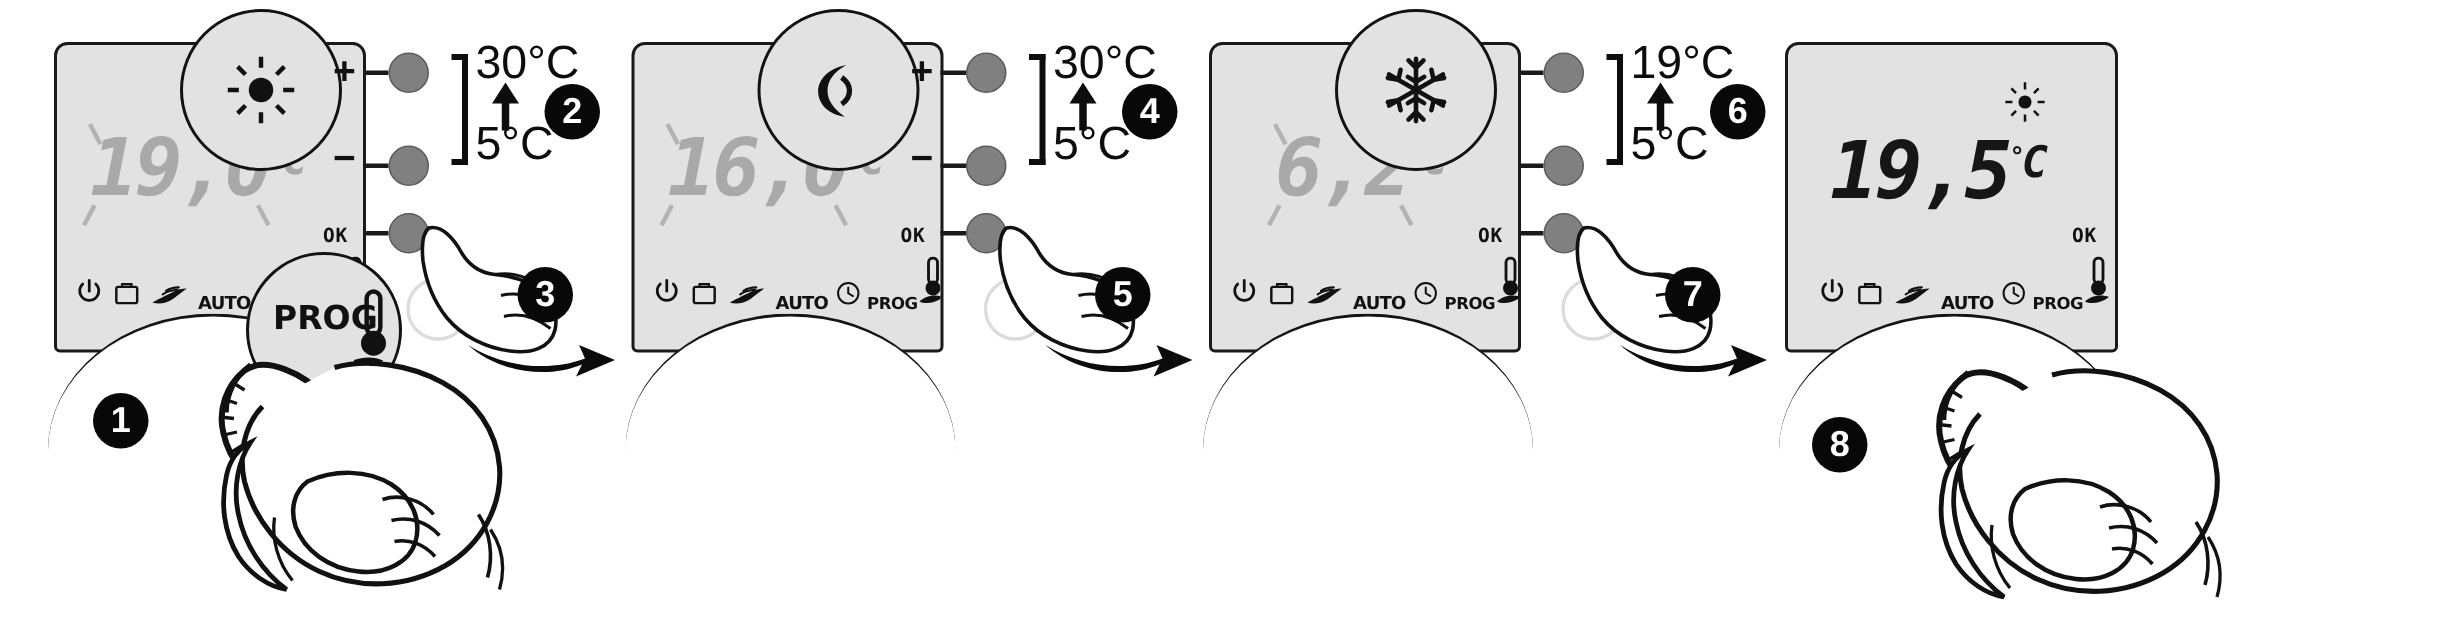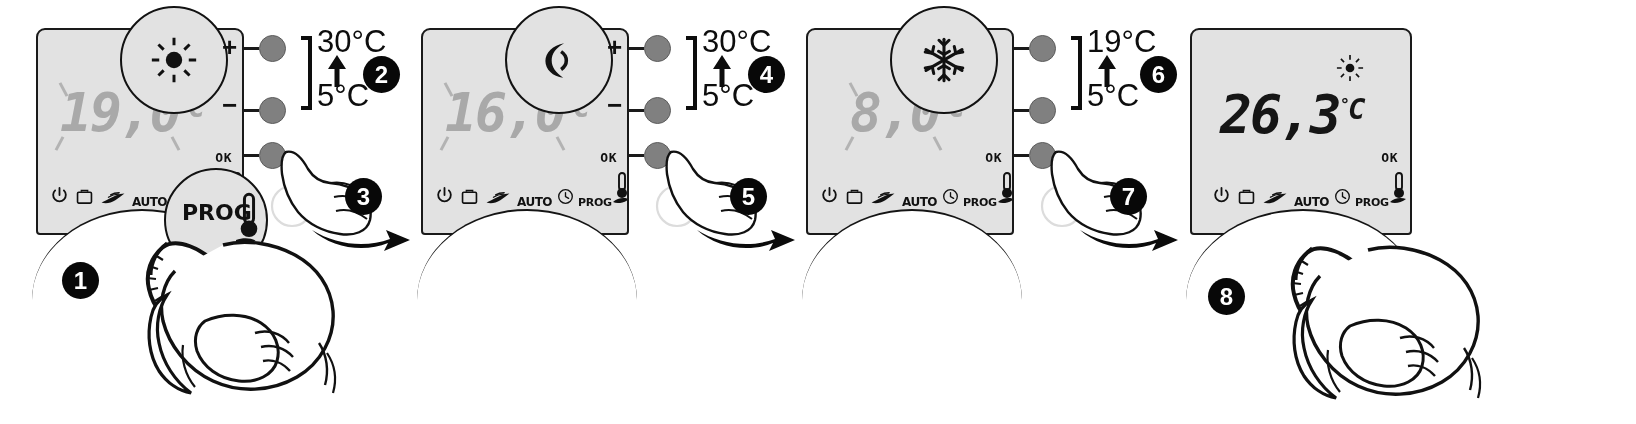--- a/index.html
+++ b/index.html
@@ -457,21 +457,21 @@
       </svg>
   </span>
 
   <div class="panel" style="left:806px;">
     <div class="device">
       <div class="lcd">
         <span class="blink-mark bm1" style="left:38px;"></span>
         <span class="blink-mark bm2" style="left:34px;"></span>
         <span class="blink-mark bm3" style="left:120px;"></span>
         <span class="blink-mark bm4" style="left:122px;"></span>
-        <div class="temp dim" style="left:42px;"><span>8,0</span><span class="deg">°</span><span class="unit">C</span></div>
+        <div class="temp dim" style="left:42px;"><span>6,2</span><span class="deg">°</span><span class="unit">C</span></div>
         <div class="ok-label">OK</div>
         <div class="statusbar">
           <span class="si si-power">
             <svg width="19" height="19" viewBox="0 0 24 24">
                 <path d="M12 2.5v9" stroke="#111" stroke-width="2.3" fill="none" stroke-linecap="round"></path>
                 <path d="M6.5 5.5a8 8 0 1 0 11 0" stroke="#111" stroke-width="2.3" fill="none" stroke-linecap="round"></path>
               </svg>
           </span>
           <span class="si si-case">
             <svg width="19" height="17" viewBox="0 0 24 22">
@@ -563,21 +563,21 @@
     <div class="device" style="width:222px;">
       <div class="lcd">
         <span class="sun-small" style="left:142px; top:22px;">
           <svg width="32" height="32" viewBox="0 0 44 44">
               <circle cx="22" cy="22" r="6" fill="#111"></circle>
               <g stroke="#111" stroke-width="2.3" stroke-linecap="butt">
                 <path d="M22 4v6.5M22 33.5v6.5M4 22h6.5M33.5 22h6.5M9.5 9.5l4.3 4.3M30.2 30.2l4.3 4.3M34.5 9.5l-4.3 4.3M13.8 30.2l-4.3 4.3"></path>
               </g>
             </svg>
         </span>
-        <div class="temp on" style="left:28px; top:58px;"><span>26,3</span><span class="deg">°</span><span class="unit">C</span></div>
+        <div class="temp on" style="left:28px; top:58px;"><span>19,5</span><span class="deg">°</span><span class="unit">C</span></div>
         <div class="ok-label" style="right:12px;">OK</div>
         <div class="statusbar" style="left:20px;">
           <span class="si si-power">
             <svg width="19" height="19" viewBox="0 0 24 24">
                 <path d="M12 2.5v9" stroke="#111" stroke-width="2.3" fill="none" stroke-linecap="round"></path>
                 <path d="M6.5 5.5a8 8 0 1 0 11 0" stroke="#111" stroke-width="2.3" fill="none" stroke-linecap="round"></path>
               </svg>
           </span>
           <span class="si si-case">
             <svg width="19" height="17" viewBox="0 0 24 22">

